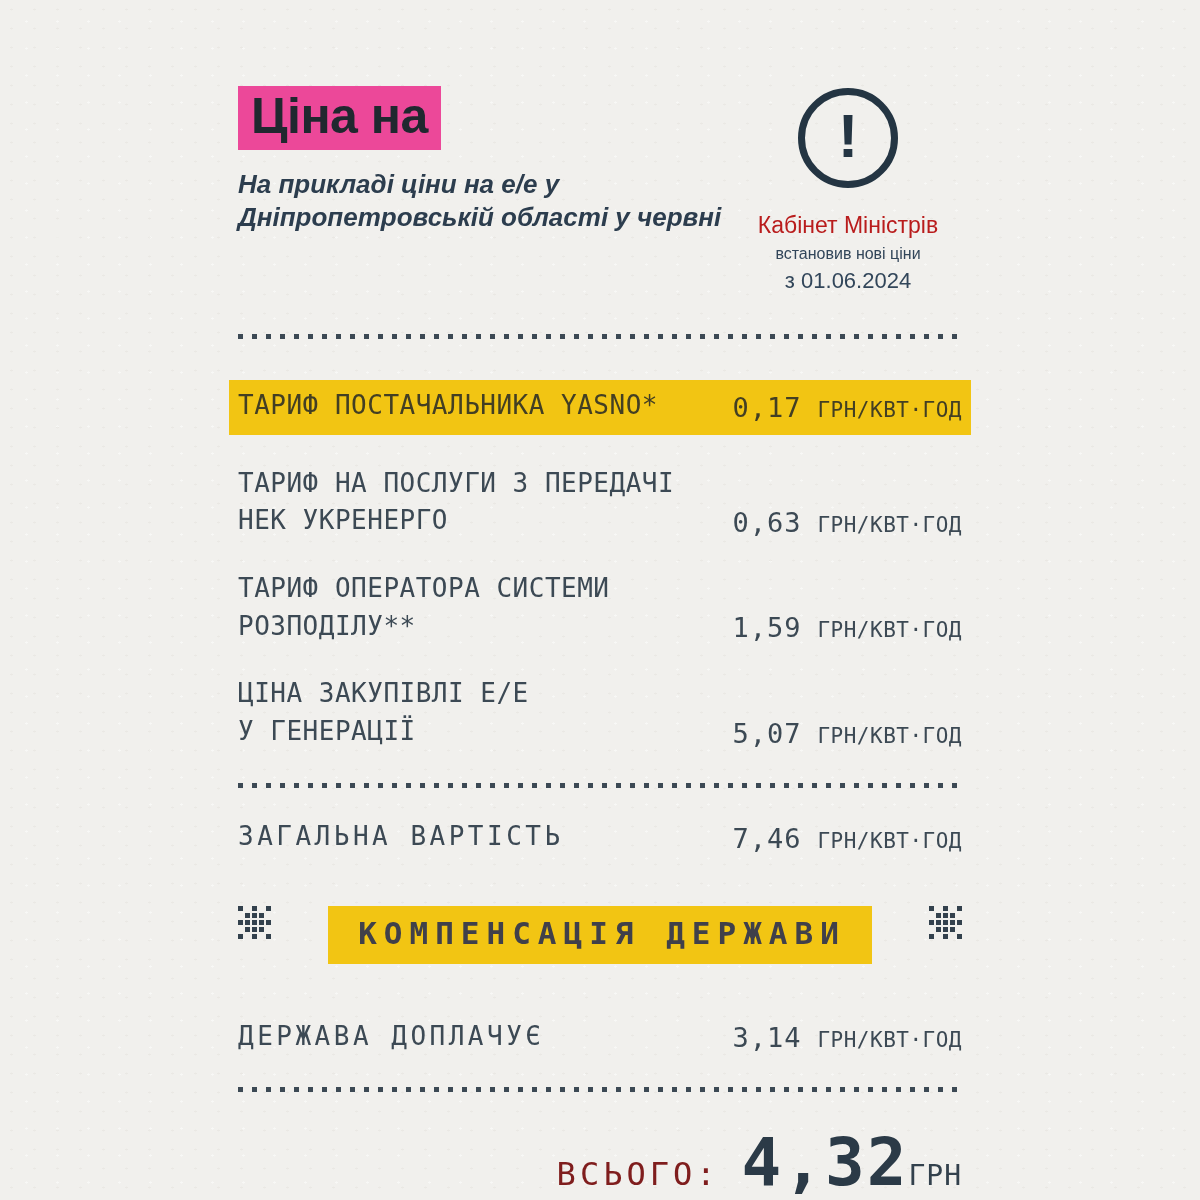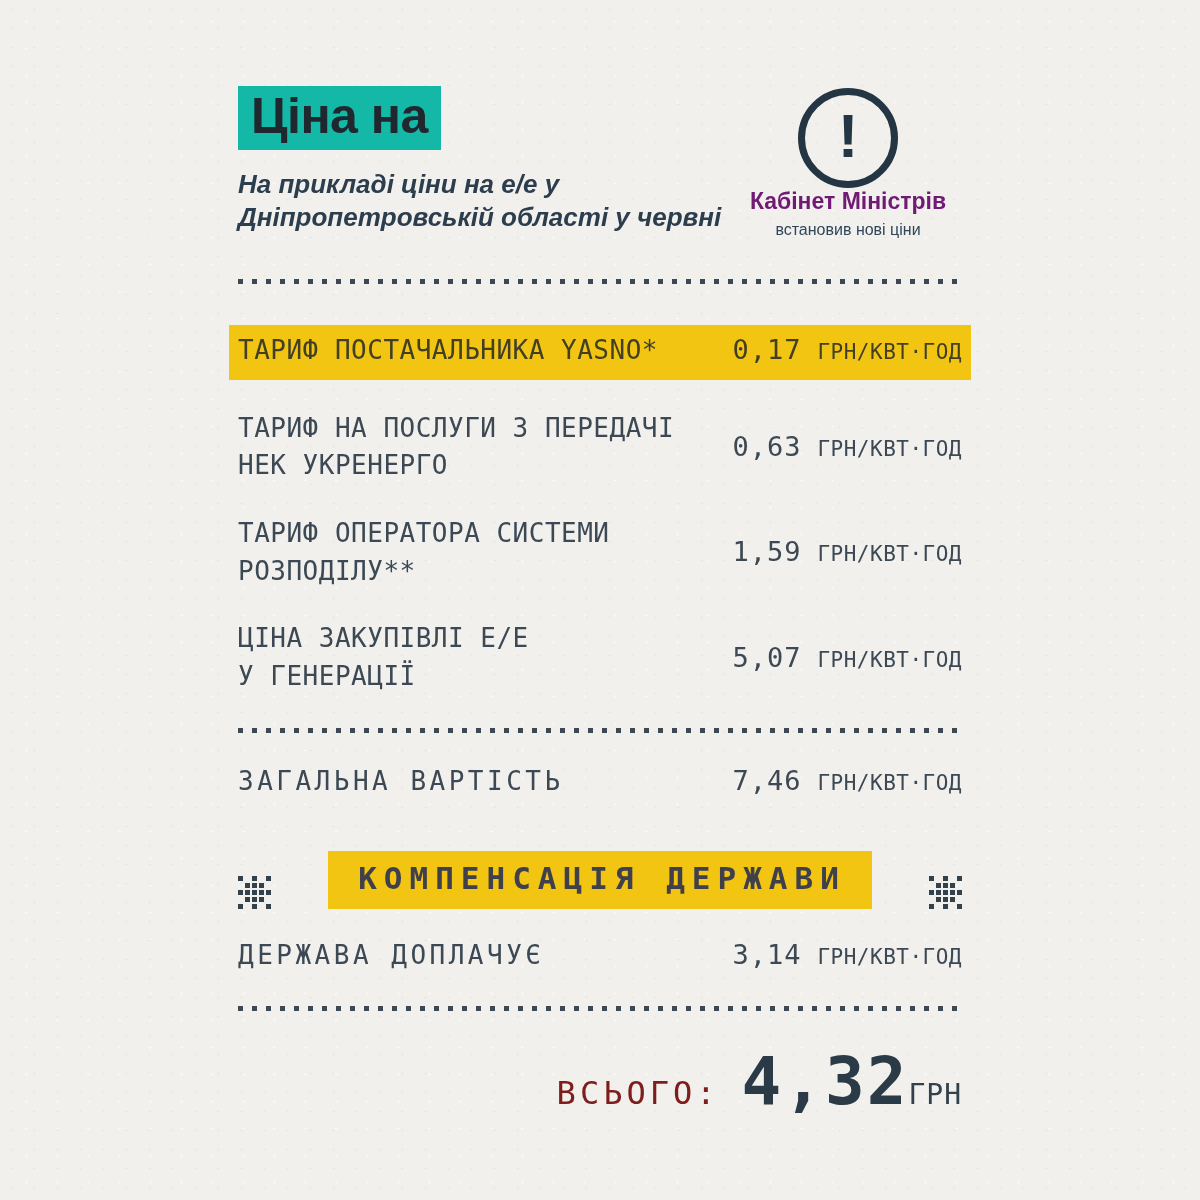--- a/index.html
+++ b/index.html
@@ -26,21 +26,21 @@
     padding-top: 86px;
   }
 
   
   .header { display: flex; justify-content: space-between; }
 
   .title-col { flex: 1; }
 
   .hl-line {
     display: inline-block;
-    background: #14b8a6;
+    background: #ec4899;
     color: #20282f;
     font-weight: bold;
     font-size: 50px;
     letter-spacing: -0.5px;
     padding: 5px 13px 9px 13px;
     line-height: 1.0;
   }
   .hl-line.second { margin-top: 9px; }
 
   .subtitle {
@@ -69,21 +69,21 @@
     align-items: center;
     justify-content: center;
   }
   .notice-icon .bang {
     font-weight: bold;
     font-size: 62px;
     color: #243543;
     line-height: 1;
     transform: translateY(-2px);
   }
-  .notice-t1 { font-weight: bold; font-size: 23px; color: #701a75; }
+  .notice-t1 { margin-top: 24px; font-weight: normal; font-size: 23px; color: #b91c1c; }
   .notice-t2 { margin-top: 6px; font-size: 16px; color: #32465a; }
   .notice-t3 { margin-top: 5px; font-size: 22px; color: #32465a; }
 
   
   .dotsep {
     height: 5px;
     background-image: repeating-linear-gradient(to right, #3c4954 0 5px, transparent 5px 14px);
   }
   .sep-1 { margin-top: 40px; }
   .sep-2 { margin-top: 32px; }
@@ -91,21 +91,21 @@
 
   
   .px {
     font-family: "DejaVu Sans Mono", monospace;
     color: #3c4954;
   }
 
   .trow {
     display: flex;
     justify-content: space-between;
-    align-items: center;
+    align-items: flex-end;
     margin-top: 30px;
   }
   .trow.hl {
     background: #f2c513;
     margin-left: -9px;
     margin-right: -9px;
     padding: 7px 9px 10px 9px;
     margin-top: 41px;
   }
   .trow.hl .t-label, .trow.hl .t-num, .trow.hl .t-unit { color: #433f23; }
@@ -124,21 +124,21 @@
     white-space: nowrap;
     padding-bottom: 2px;
   }
   .t-num { font-size: 27px; letter-spacing: 1px; }
   .t-unit { font-size: 21px; letter-spacing: 0.5px; margin-left: 16px; }
 
   
   .comp-header {
     margin-top: 50px;
     display: flex;
-    align-items: flex-end;
+    align-items: flex-start;
     justify-content: space-between;
   }
   .comp-bar {
     background: #f2c513;
     color: #40404a;
     font-size: 31px;
     font-weight: bold;
     letter-spacing: 7px;
     padding: 9px 26px 13px 30px;
   }
@@ -149,21 +149,21 @@
     width: 5px; height: 5px;
     background: #33414d;
     box-shadow:
       14px 0 #33414d, 28px 0 #33414d,
       7px 7px #33414d, 14px 7px #33414d, 21px 7px #33414d,
       0 14px #33414d, 7px 14px #33414d, 14px 14px #33414d, 21px 14px #33414d, 28px 14px #33414d,
       7px 21px #33414d, 14px 21px #33414d, 21px 21px #33414d,
       0 28px #33414d, 14px 28px #33414d, 28px 28px #33414d;
   }
   .pix-ast::after { content:""; position:absolute; left:0; top:0; width:5px; height:5px; background:#33414d; }
-  .comp-row { margin-top: 28px; }
+  .comp-row { margin-top: 54px; }
 
   
   .total-row {
     margin-top: 32px;
     display: flex;
     justify-content: flex-end;
     align-items: baseline;
   }
   .total-label { font-size: 32px; letter-spacing: 4px; color: #7f1d1d; }
   .total-value { font-size: 66px; font-weight: bold; letter-spacing: 2px; color: #2b3a47; margin-left: 22px; }
@@ -182,20 +182,21 @@
       <div class="subtitle">На прикладі ціни на е/е у
 Дніпропетровській області у червні</div>
     </div>
 
     <div class="notice-col">
       <div class="notice-icon">
         <span class="bang">!</span>
       </div>
       <div class="notice-t1">Кабінет Міністрів</div>
       <div class="notice-t2">встановив нові ціни</div>
+      <div class="notice-t3">з 01.06.2024</div>
     </div>
   </div>
 
   <div class="dotsep sep-1"></div>
 
   <div>
 
     <div class="trow hl px">
       <div class="t-label">ТАРИФ ПОСТАЧАЛЬНИКА YASNO*</div>
       <div class="t-val">

